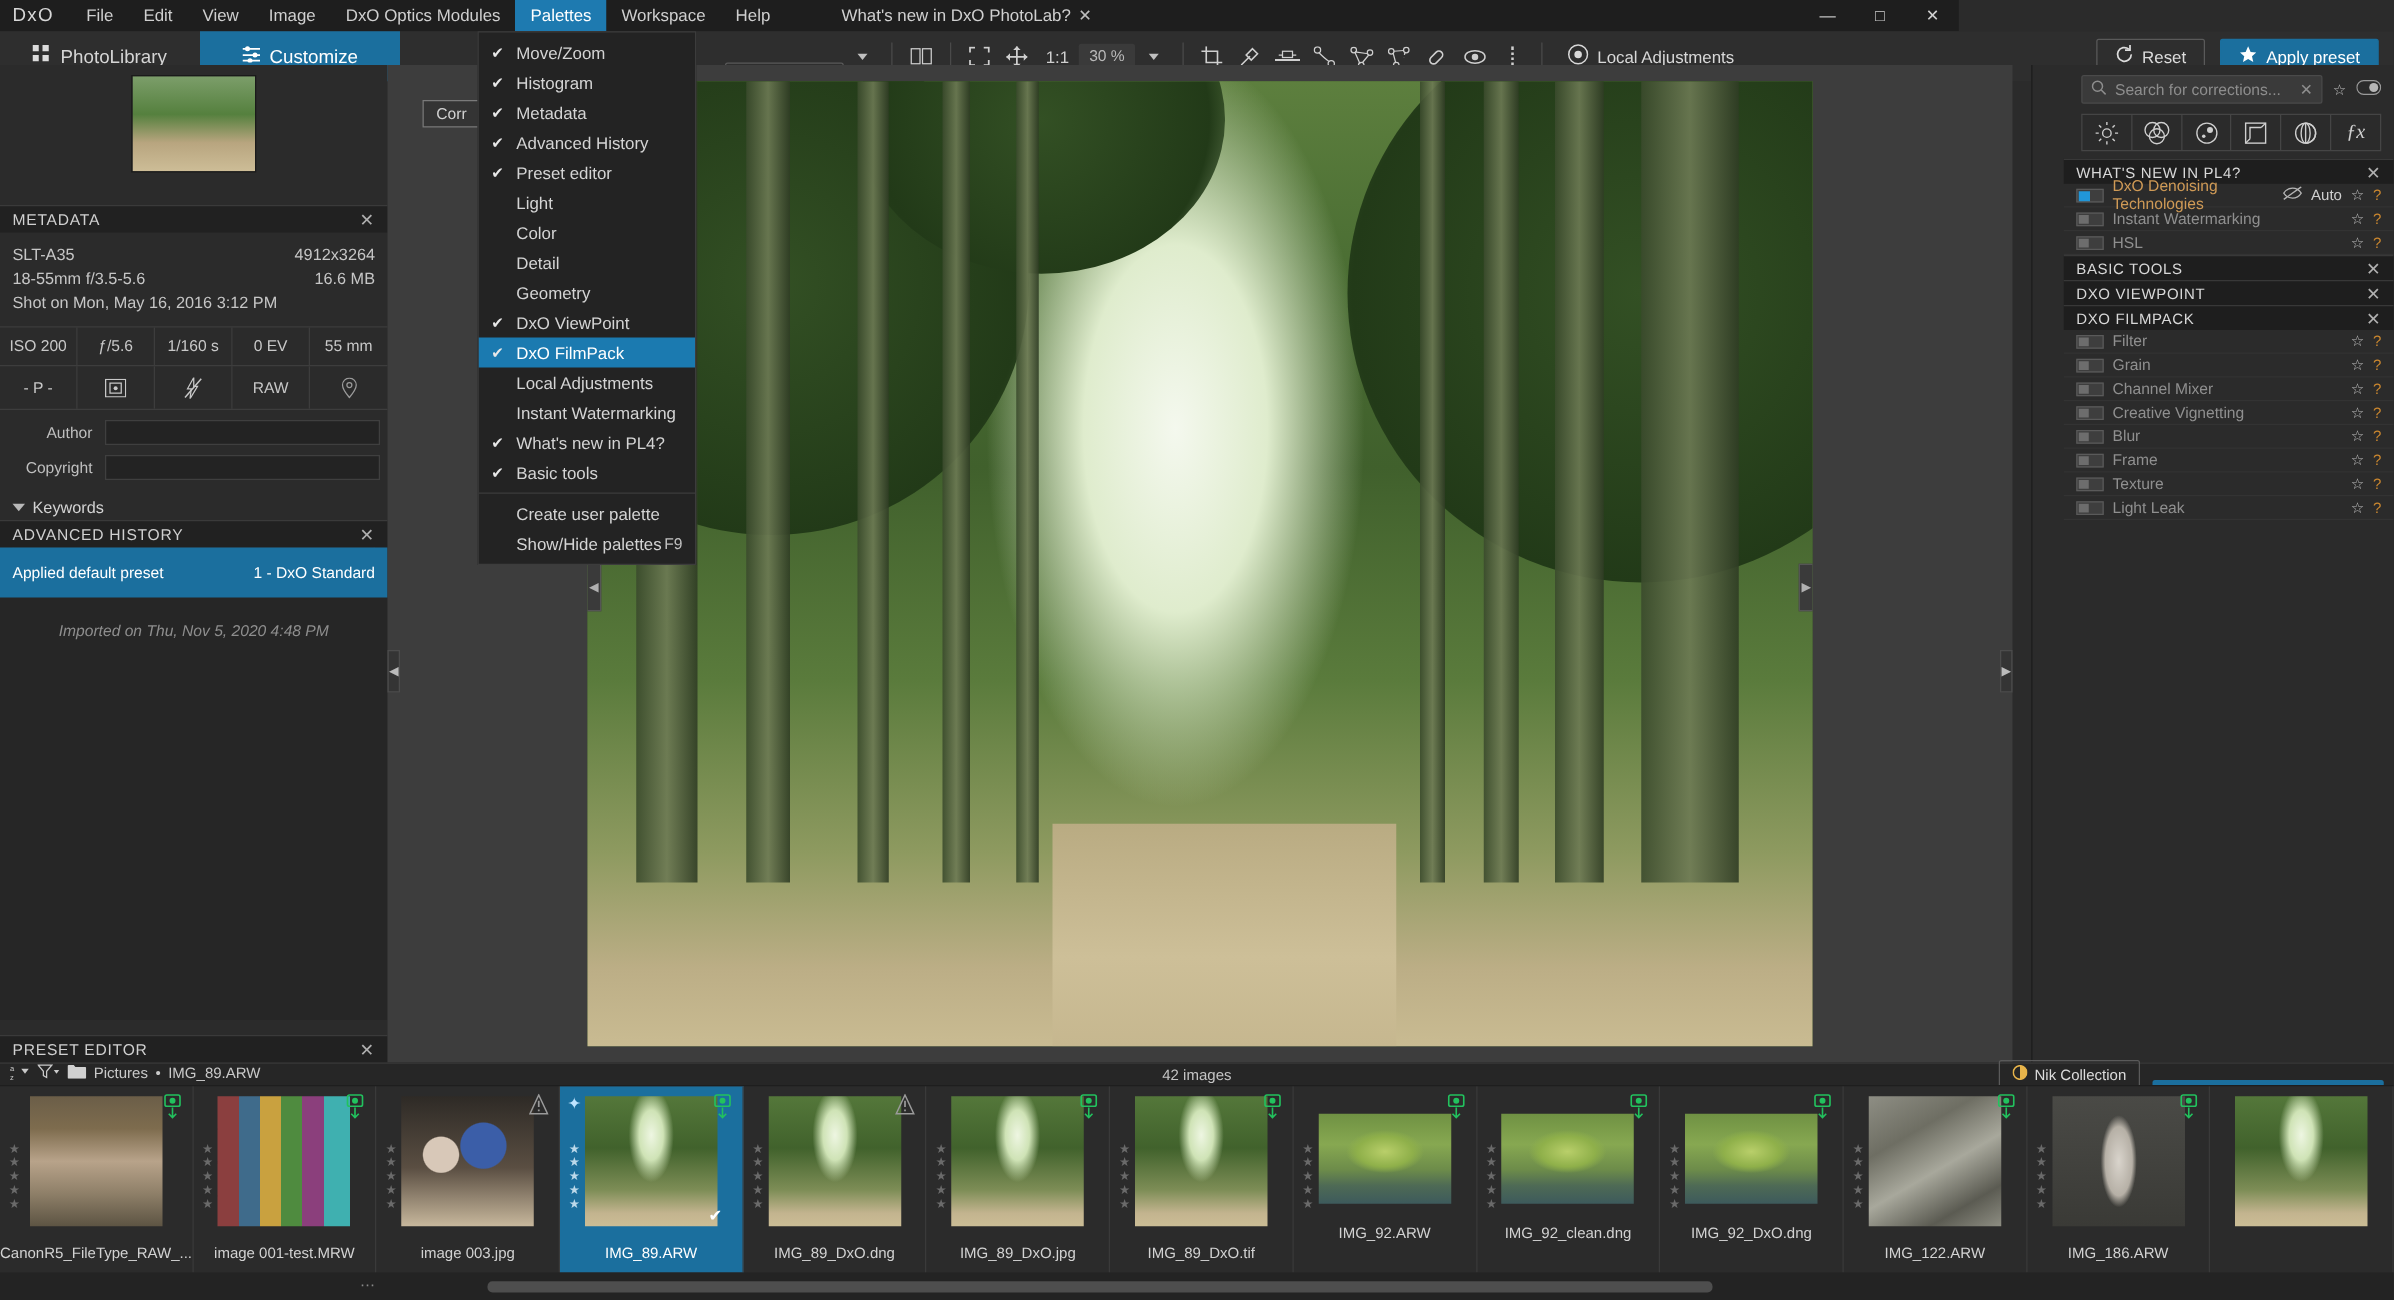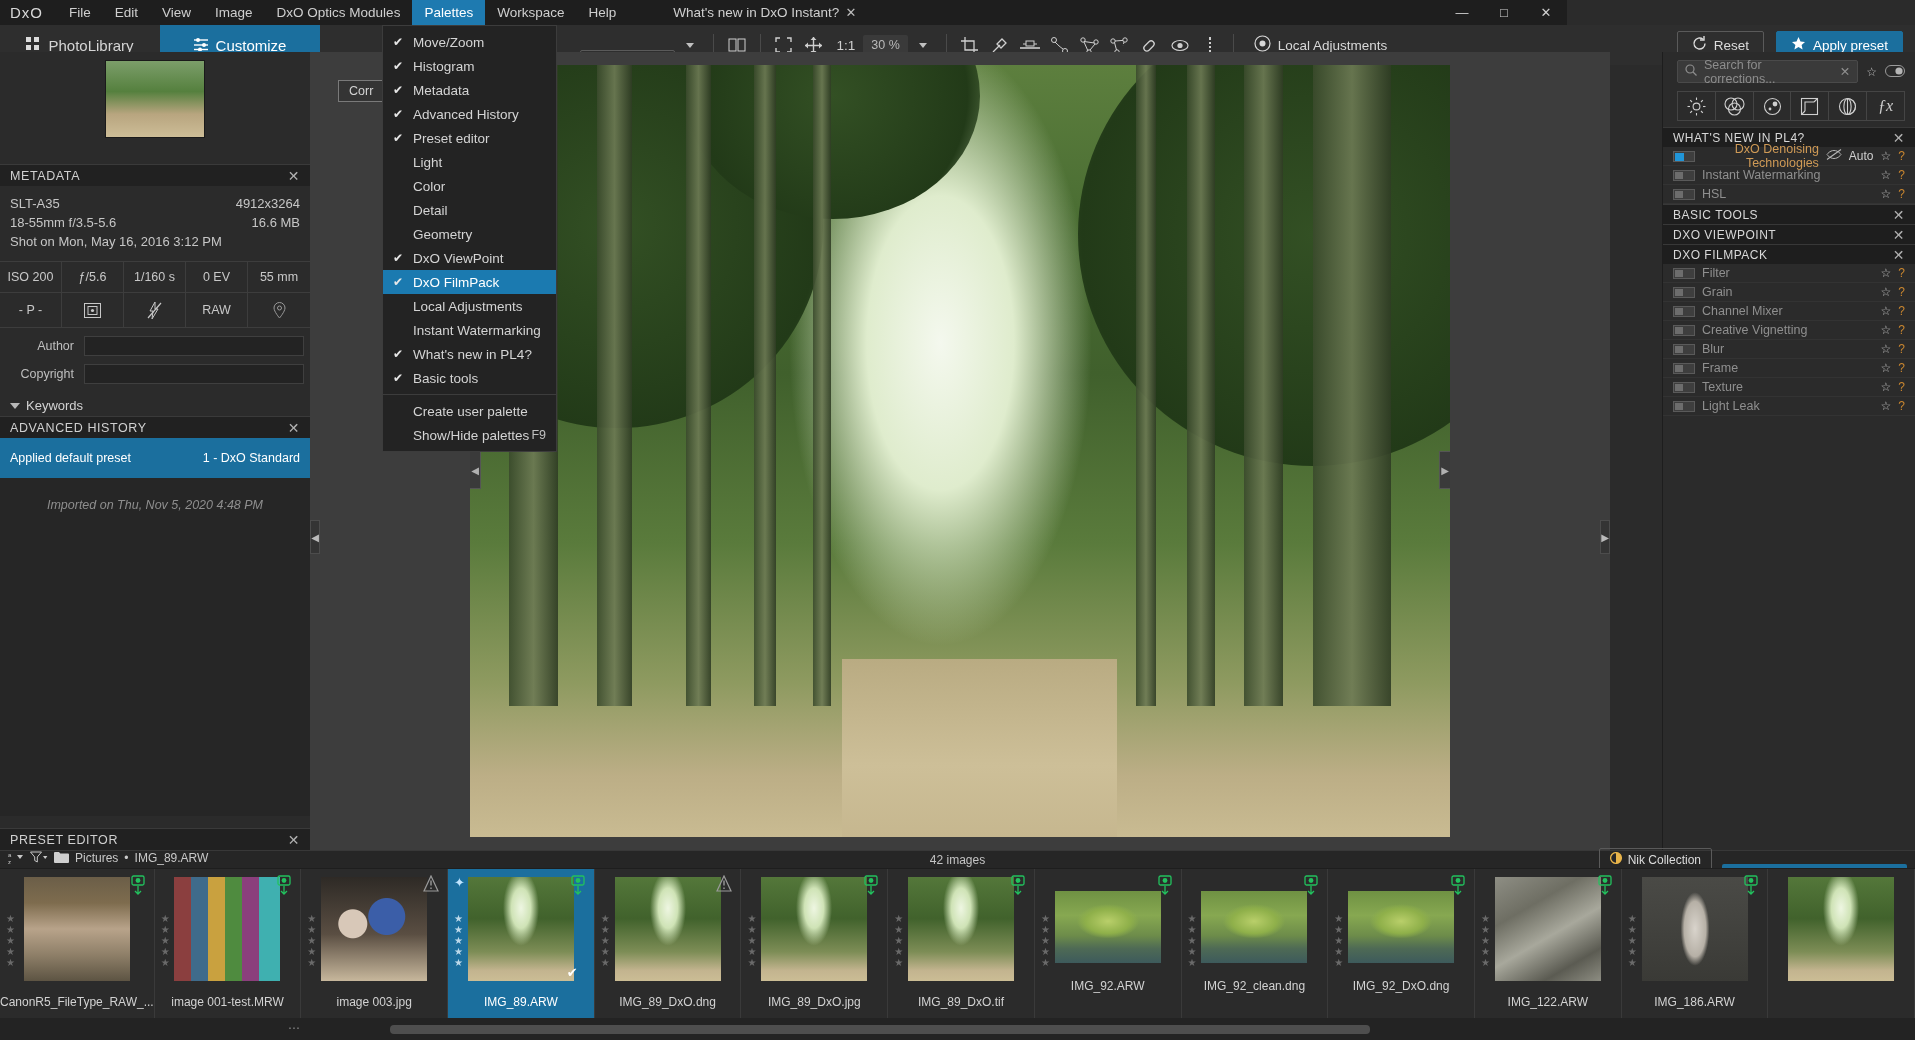--- a/index.html
+++ b/index.html
@@ -132,37 +132,38 @@
   .path { position:absolute; left: 38%; right: 34%; bottom:0; height: 23%;
     background: linear-gradient(180deg, #b9ab82 0%, #cdbf98 60%, #c6b78f 100%); }
   .vsplit {
     position:absolute; left: -1px; top: 50%; width: 12px; height: 38px; background:#3a3a3a;
     border:1px solid #555; display:flex;align-items:center;justify-content:center;color:#b0b0b0;font-size:10px;
   }
   .vsplit.r { left:auto; right:-1px; }
 
   
   .rightpanel {
-    position:absolute; top:52px; right:0; width: 253px; bottom:190px; background:#2b2b2b;
+    position:absolute; top:52px; right:0; width: 290px; bottom:190px; background:#2b2b2b;
     border-left:1px solid #1d1d1d;
+    padding-left:25px;
   }
   .searchrow { display:flex; align-items:center; gap:8px; padding: 8px 10px 6px 14px; }
   .searchbox { flex:1; height:23px; background:#3a3a3a; border:1px solid #4a4a4a; border-radius:2px;
     display:flex; align-items:center; gap:7px; padding: 0 7px; font-size:12.5px; color:#8d8d8d;}
   .iconrow { display:flex; margin: 2px 10px 6px 14px; border:1px solid #454545; }
   .iconcell { flex:1; height:28px; display:flex;align-items:center;justify-content:center;
     border-right:1px solid #454545; }
   .iconcell:last-child{border-right:none;}
   .grp-header { height:20px; background:#1e1e1e; display:flex; align-items:center;
     justify-content:space-between; padding: 0 10px; font-size:12px; letter-spacing:.5px; color:#d8d8d8;
     border-top:1px solid #383838;}
   .tool-row { height:19px; display:flex; align-items:center; gap:7px; padding: 0 10px;
     font-size:12.5px; border-bottom:1px solid #333; }
   .tool-row .nm { flex:1; color:#8f8f8f; }
-  .tool-row.on .nm { color:#cf9a56;text-align:right; }
+  .tool-row.on .nm { color:#cf9a56; }
   .sw { width:22px;height:11px;background:#3e3e3e;border:1px solid #5a5a5a; position:relative;}
   .sw i { position:absolute;left:1px;top:1px;width:8px;height:7px;background:#6d6d6d;}
   .sw.blue i { background:#2196d8; width:9px; height:8px; }
   .star, .qmark { color:#bdbdbd; font-size:12px; }
   .qmark { color:#c9862f; }
   .eyeoff { color:#b6b6b6; font-size:12px; }
   .autotxt { font-size:12px; color:#cfcfcf; }
 
   
   .statusbar {
@@ -204,21 +205,21 @@
   <div class="menubar">
     <div class="logo">DxO</div>
     <div class="menu-item">File</div>
     <div class="menu-item">Edit</div>
     <div class="menu-item">View</div>
     <div class="menu-item">Image</div>
     <div class="menu-item">DxO Optics Modules</div>
     <div class="menu-item active">Palettes</div>
     <div class="menu-item">Workspace</div>
     <div class="menu-item">Help</div>
-    <div class="menu-whatsnew">What's new in DxO Instant?</div>
+    <div class="menu-whatsnew">What's new in DxO PhotoLab?</div>
     <div class="tabclose">✕</div>
     <div class="win-ctrl">
       <div class="win-btn">—</div>
       <div class="win-btn">□</div>
       <div class="win-btn close">✕</div>
     </div>
   </div>
 
   <div class="topbar">
     <div class="wstab">

